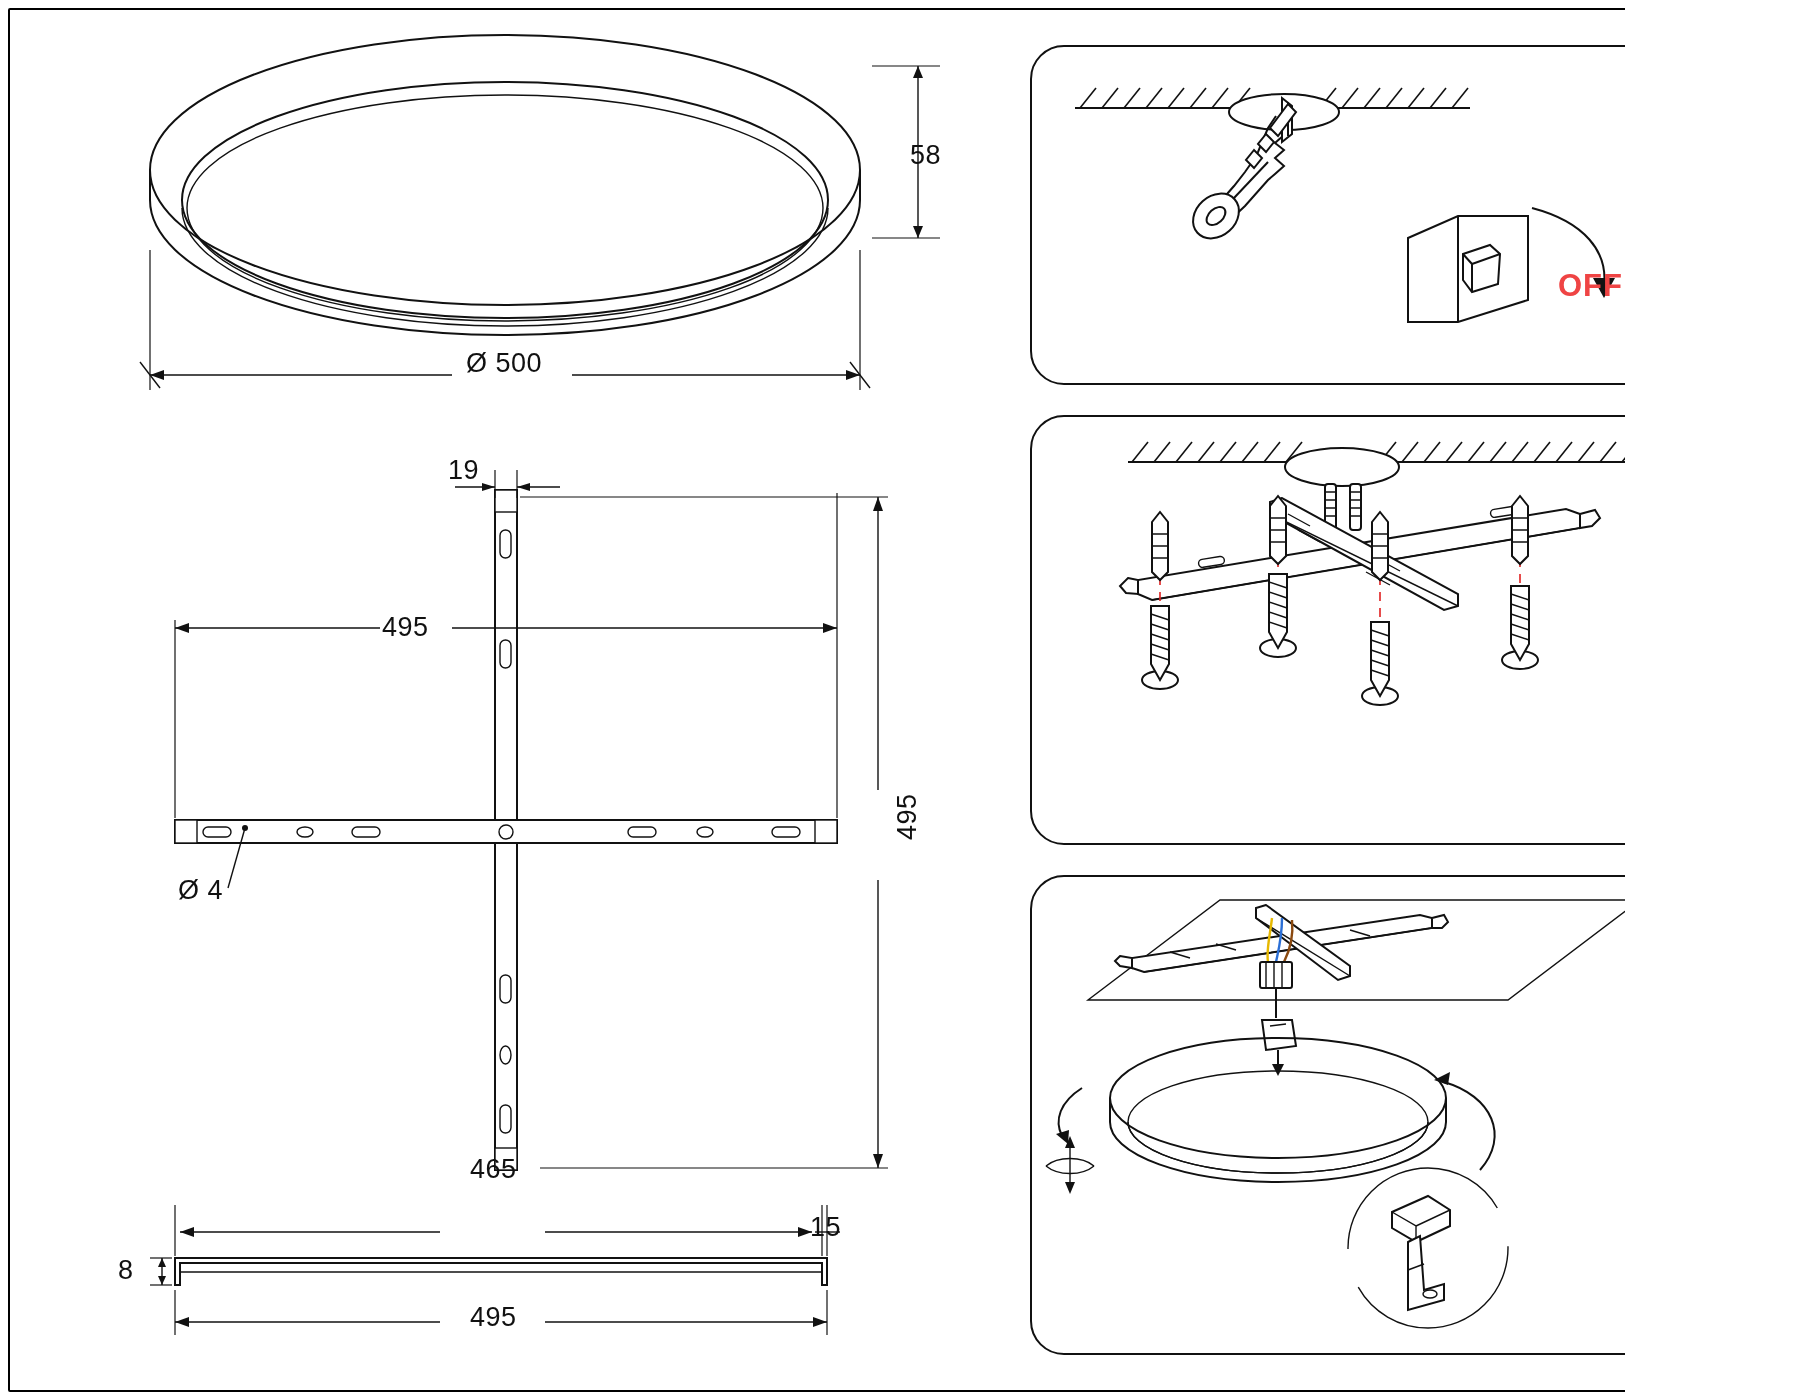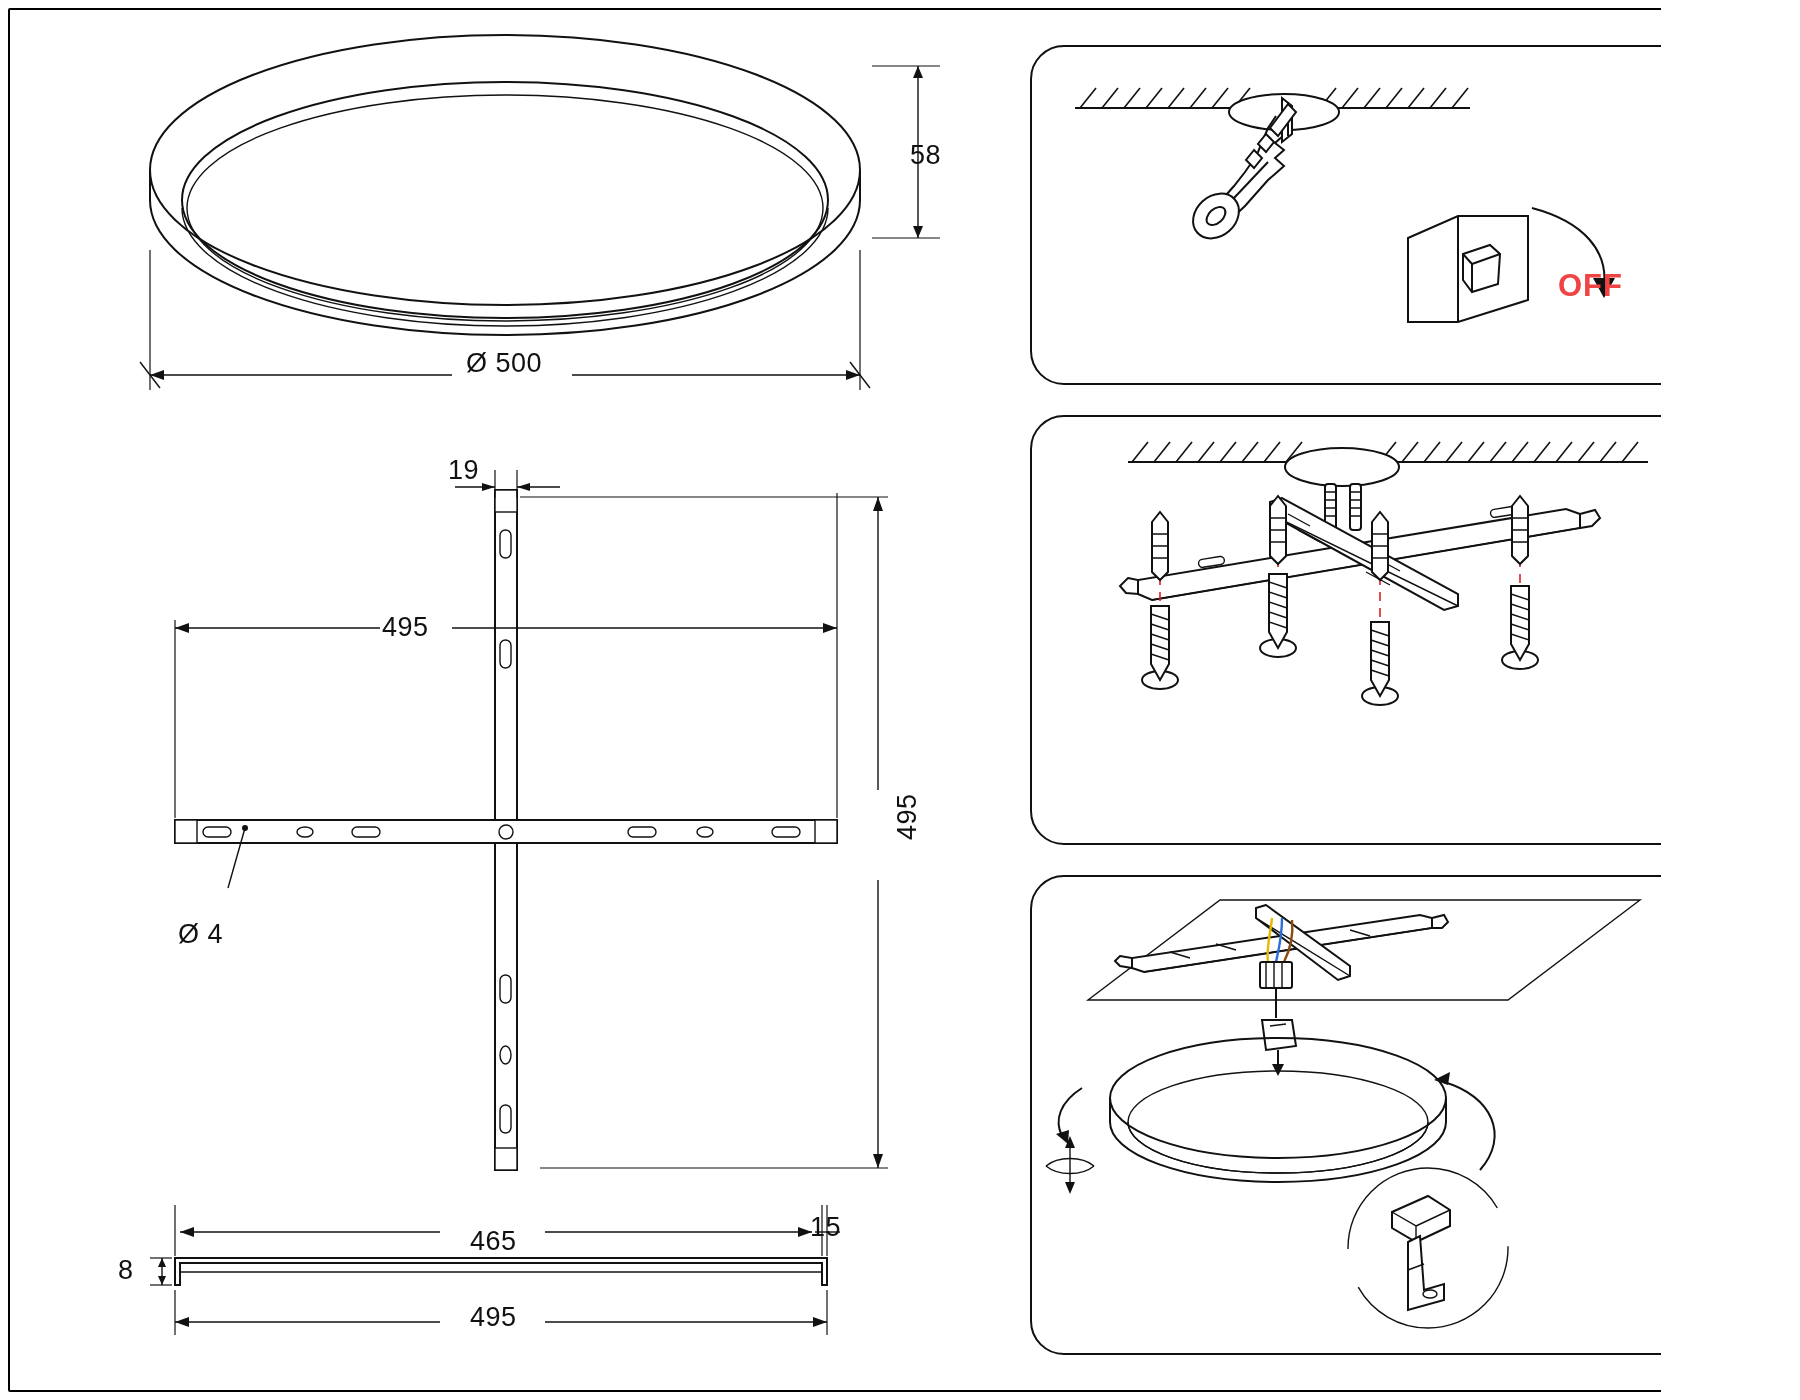--- a/index.html
+++ b/index.html
@@ -1,17 +1,17 @@
 <!DOCTYPE html>
 <html><head>
 <meta charset="utf-8">
 <style>
   html,body{margin:0;padding:0;background:#ffffff;}
   body{width:1800px;height:1400px;font-family:"Liberation Sans",sans-serif;color:#000;}
-  #sheet{position:relative;width:1625px;height:1400px;overflow:hidden;padding-left:36px;}
+  #sheet{position:relative;width:1625px;height:1400px;overflow:hidden;}
   .frame{position:absolute;left:8px;top:8px;width:1784px;height:1384px;border:2px solid #000;border-radius:2px;box-sizing:border-box;}
   .panel{position:absolute;border:2.5px solid #111;border-radius:34px;box-sizing:border-box;background:#fff;}
   .dimtext{position:absolute;font-size:27px;letter-spacing:.5px;color:#111;white-space:nowrap;}
   .dimtext.rot{transform:rotate(-90deg);transform-origin:left top;}
   .offtext{position:absolute;font-size:31px;font-weight:700;letter-spacing:1px;color:#ef4444;}
   svg{position:absolute;left:0;top:0;overflow:visible;}
   .ln{stroke:#111;stroke-width:2;fill:none;}
   .ln-thin{stroke:#111;stroke-width:1.4;fill:none;}
   .ln-ext{stroke:#111;stroke-width:1.2;fill:none;}
   .ln-red{stroke:#e02020;stroke-width:1.6;fill:none;stroke-dasharray:9 7;}
@@ -139,22 +139,22 @@
       <path class="fillblack" d="M175 1322 l14 -5 l0 10 z"></path>
       <path class="fillblack" d="M827 1322 l-14 -5 l0 10 z"></path>
     </g>
   </svg>
 
   <span class="dimtext" style="left:910px;top:140px;">58</span>
   <span class="dimtext" style="left:466px;top:348px;">Ø 500</span>
   <span class="dimtext" style="left:448px;top:455px;">19</span>
   <span class="dimtext" style="left:382px;top:612px;">495</span>
   <span class="dimtext rot" style="left:892px;top:840px;">495</span>
-  <span class="dimtext" style="left:178px;top:919px;">Ø 4</span>
-  <span class="dimtext" style="left:470px;top:1226px;text-align:right;">465</span>
+  <span class="dimtext" style="left:178px;top:875px;">Ø 4</span>
+  <span class="dimtext" style="left:470px;top:1154px;text-align:right;">465</span>
   <span class="dimtext" style="left:810px;top:1212px;">15</span>
   <span class="dimtext" style="left:118px;top:1255px;">8</span>
   <span class="dimtext" style="left:470px;top:1302px;">495</span>
 
   <div class="panel" style="left:1030px;top:45px;width:720px;height:340px;"></div>
   <svg width="760" height="380" viewBox="0 0 760 380" style="left:1020px;top:40px;">
 
     <g>
       <line class="ln" x1="55" y1="68" x2="450" y2="68"></line>
       <g class="hatch">

